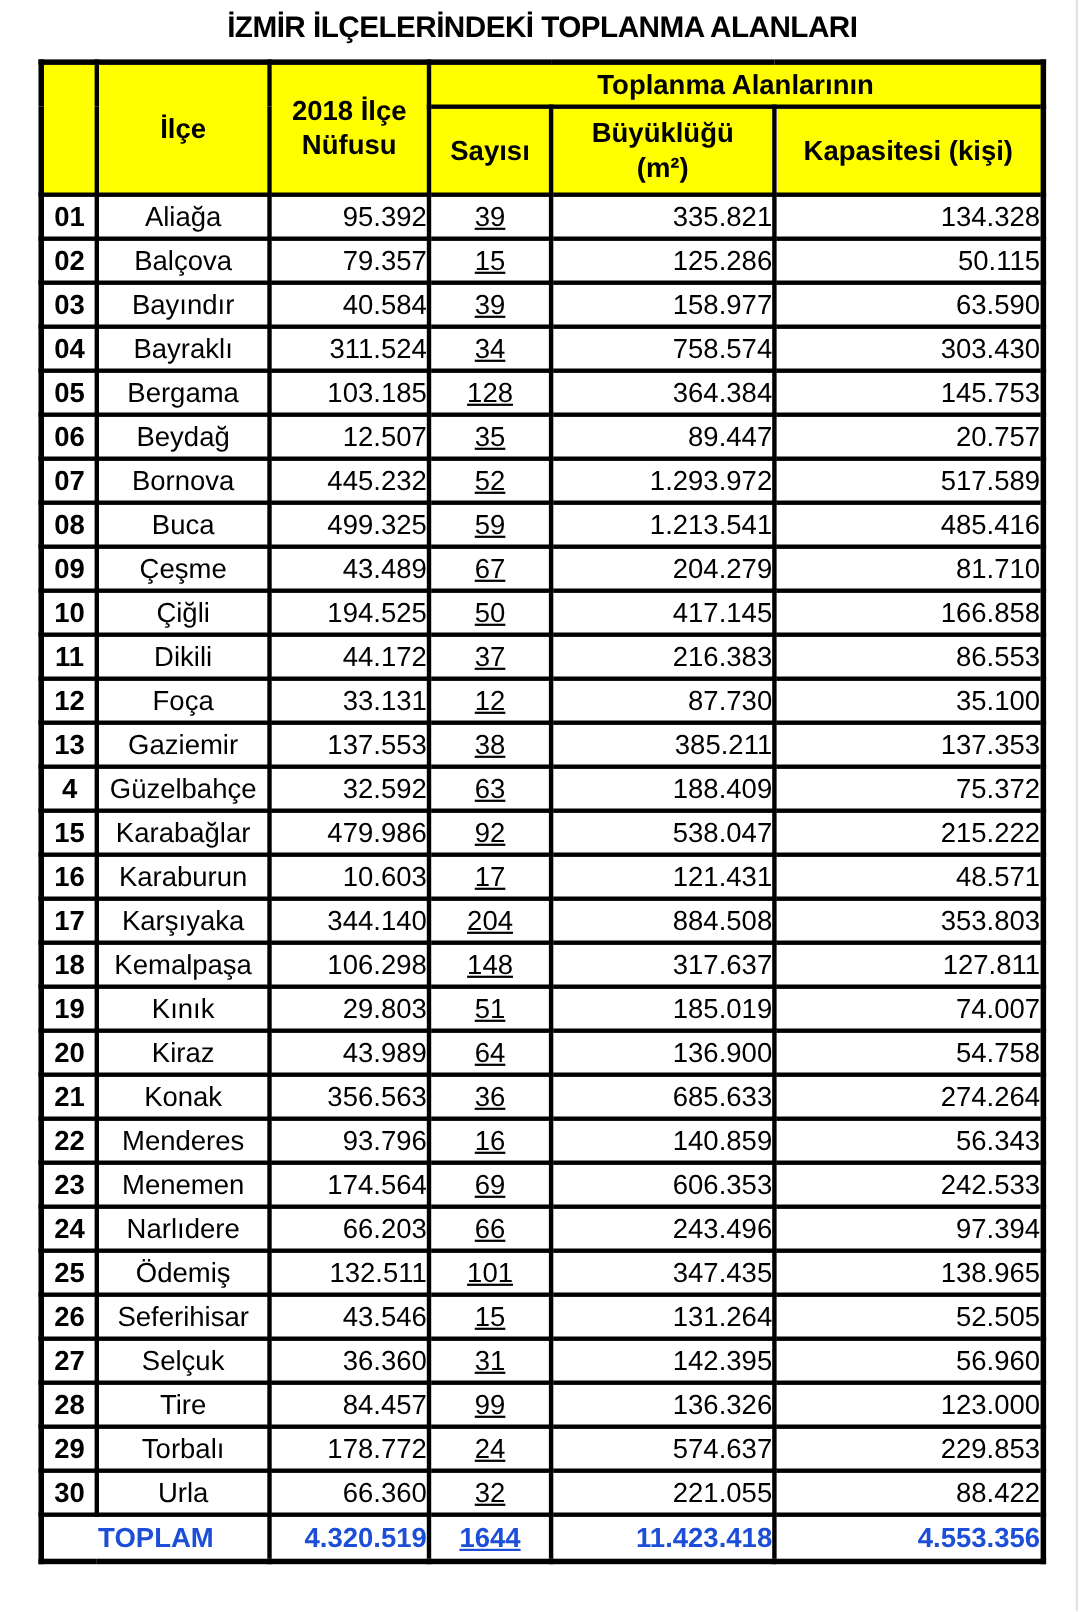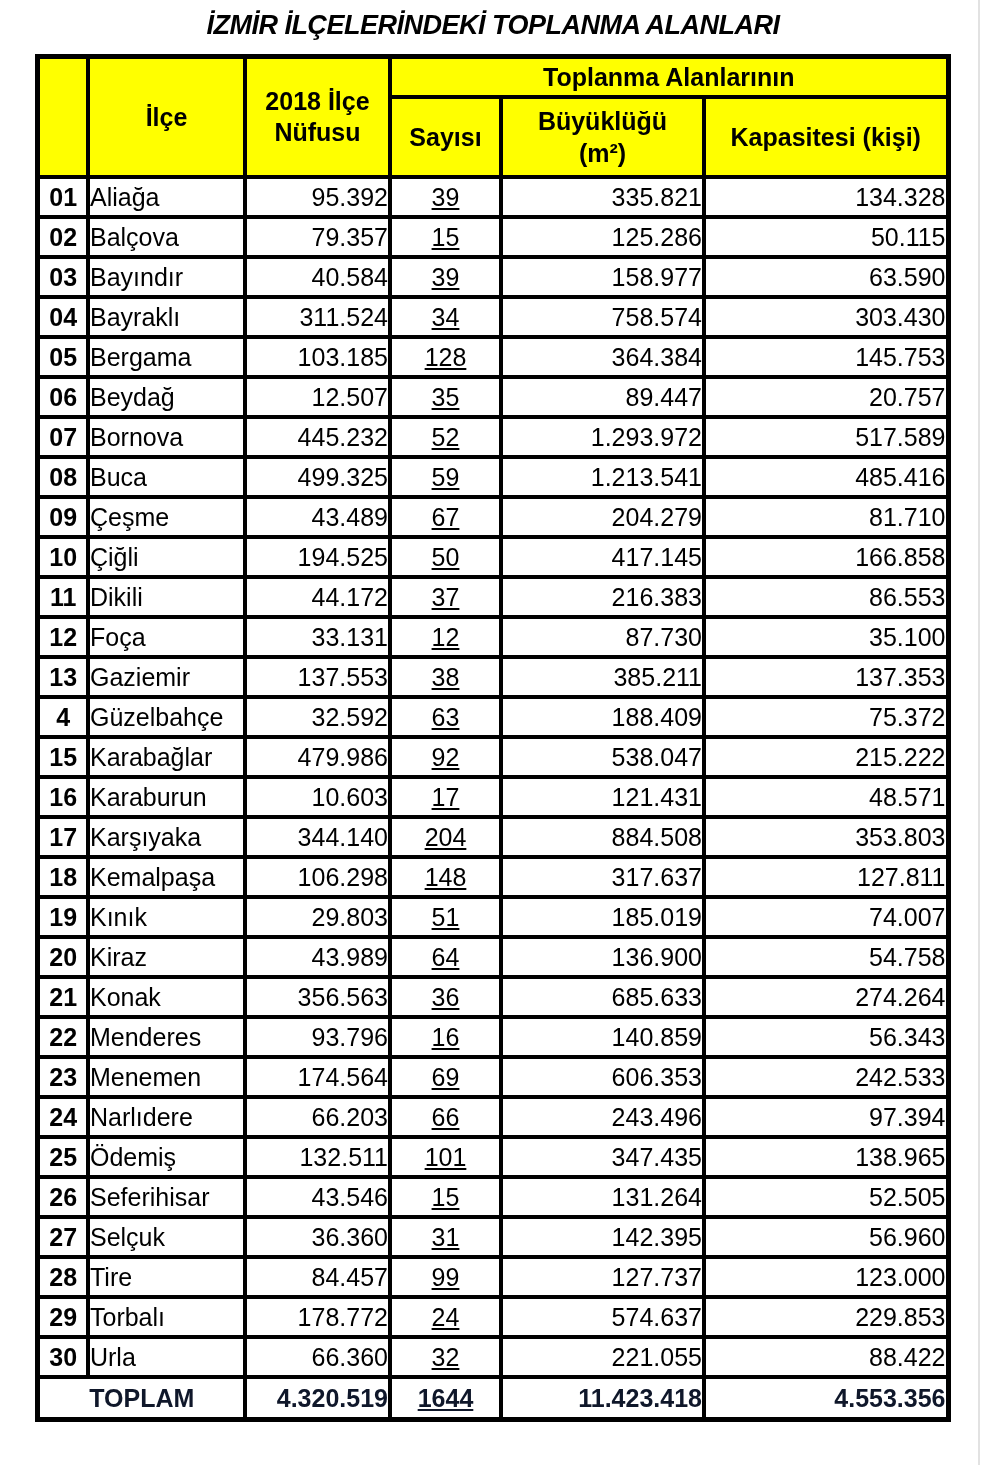--- a/index.html
+++ b/index.html
@@ -18,21 +18,20 @@
     box-sizing: border-box;
     padding-top: 10px;
   }
   .page-title {
     margin: 0 auto 13px auto;
     text-align: center;
     font-size: 27px;
     font-weight: bold;
     letter-spacing: -0.5px;
     white-space: nowrap;
-    font-style: italic;
   }
   table.data-table {
     border-collapse: collapse;
     table-layout: fixed;
     width: 910px;
     margin: 0 auto;
     border: 5px solid #000;
   }
   .data-table th, .data-table td {
     border: 4px solid #000;
@@ -44,26 +43,26 @@
   }
   .data-table thead th {
     background: #FFFF00;
     font-weight: bold;
     text-align: center;
   }
   .data-table thead tr.group-row th { height: 36px; }
   .data-table thead tr.sub-row th { height: 76px; }
   .data-table tbody td { height: 36px; }
   .cell-no     { text-align: center; font-weight: bold; margin-top: 40px; }
-  .cell-ilce   { text-align: left; padding-left: 8px; }
+  .cell-ilce   { text-align: center; padding-left: 8px; }
   .cell-num    { text-align: right; padding-right: 7px; }
   .cell-center { text-align: center; text-decoration: underline; }
   tr.total-row td {
     height: 38px;
-    color: #0f172a;
+    color: #1d4ed8;
     font-weight: bold;
   }
   tr.total-row .total-label { text-align: center; }
   .page-edge {
     position: absolute;
     left: 978px;
     top: 0;
     width: 2px;
     height: 1465px;
     background: #E2E2E2;
@@ -316,21 +315,21 @@
           <td class="cell-num">36.360</td>
           <td class="cell-center">31</td>
           <td class="cell-num">142.395</td>
           <td class="cell-num">56.960</td>
         </tr>
         <tr>
           <td class="cell-no">28</td>
           <td class="cell-ilce">Tire</td>
           <td class="cell-num">84.457</td>
           <td class="cell-center">99</td>
-          <td class="cell-num">127.737</td>
+          <td class="cell-num">136.326</td>
           <td class="cell-num">123.000</td>
         </tr>
         <tr>
           <td class="cell-no">29</td>
           <td class="cell-ilce">Torbalı</td>
           <td class="cell-num">178.772</td>
           <td class="cell-center">24</td>
           <td class="cell-num">574.637</td>
           <td class="cell-num">229.853</td>
         </tr>

